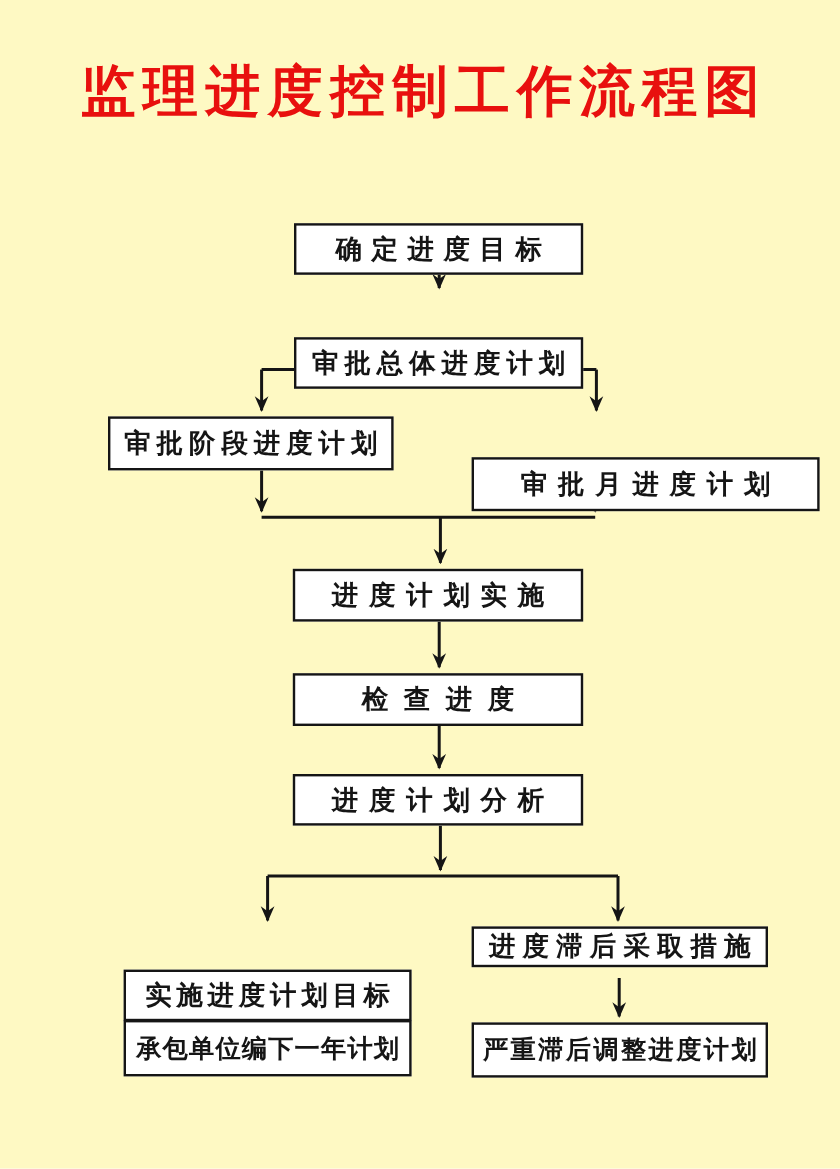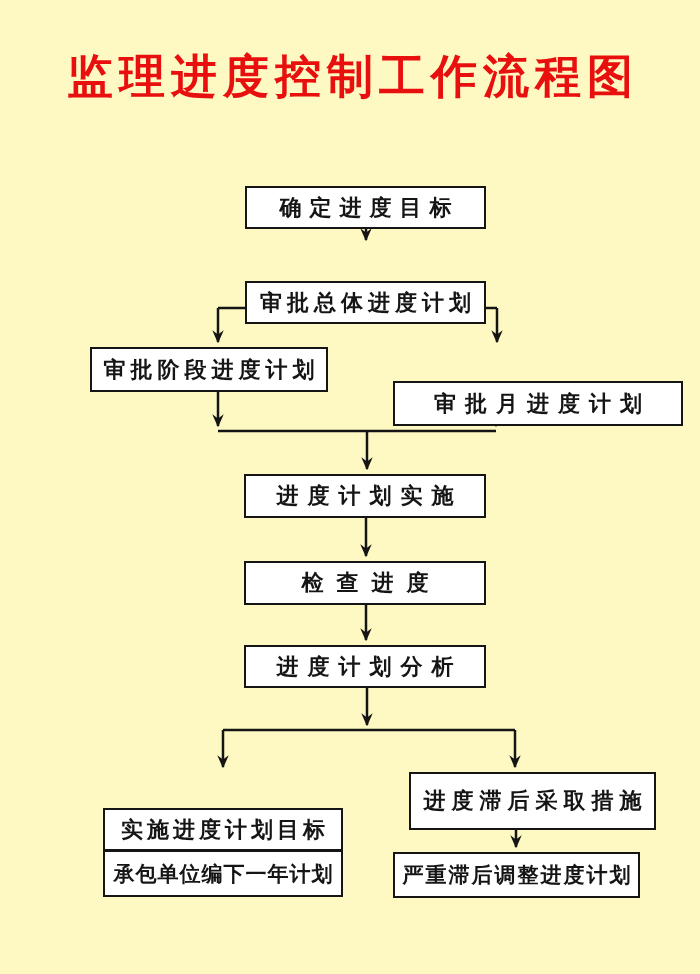--- a/index.html
+++ b/index.html
@@ -52,21 +52,21 @@
   }
   
   #b1  { left: 245px; top: 160px; width: 241px; height: 43px; letter-spacing: 8px;  padding-left: 8px; margin-top: 26px;  }
   #b2  { left: 245px; top: 245px; width: 241px; height: 43px; letter-spacing: 5px;  padding-left: 5px; margin-top: 36px;  }
   #b3a { left:  90px; top: 347px; width: 238px; height: 45px; letter-spacing: 5px;  padding-left: 5px;  }
   #b3b { left: 393px; top: 347px; width: 290px; height: 45px; letter-spacing: 9px;  padding-left: 9px; margin-top: 34px;  }
   #b4  { left: 244px; top: 474px; width: 242px; height: 44px; letter-spacing: 9px;  padding-left: 9px;  }
   #b5  { left: 244px; top: 561px; width: 242px; height: 44px; letter-spacing: 13px; padding-left: 13px; }
   #b6  { left: 244px; top: 645px; width: 242px; height: 43px; letter-spacing: 9px;  padding-left: 9px;  }
   #b7a { left: 103px; top: 772px; width: 240px; height: 43px; letter-spacing: 4px;  padding-left: 4px; margin-top: 36px;  }
-  #b7b { left: 409px; top: 772px; width: 247px; height: 58px; letter-spacing: 6px;  padding-left: 6px;  }
+  #b7b { left: 393px; top: 772px; width: 247px; height: 34px; letter-spacing: 6px;  padding-left: 6px;  }
   #b8a { left: 103px; top: 850px; width: 240px; height: 47px; letter-spacing: 1px;  padding-left: 1px;  font-size: 21px; }
   #b8b { left: 393px; top: 852px; width: 247px; height: 46px; letter-spacing: 2px;  padding-left: 2px;  font-size: 21px; }
 </style>
 </head>
 <body>
 
 <div class="page">
 
   <h1 class="title">监理进度控制工作流程图</h1>
 

